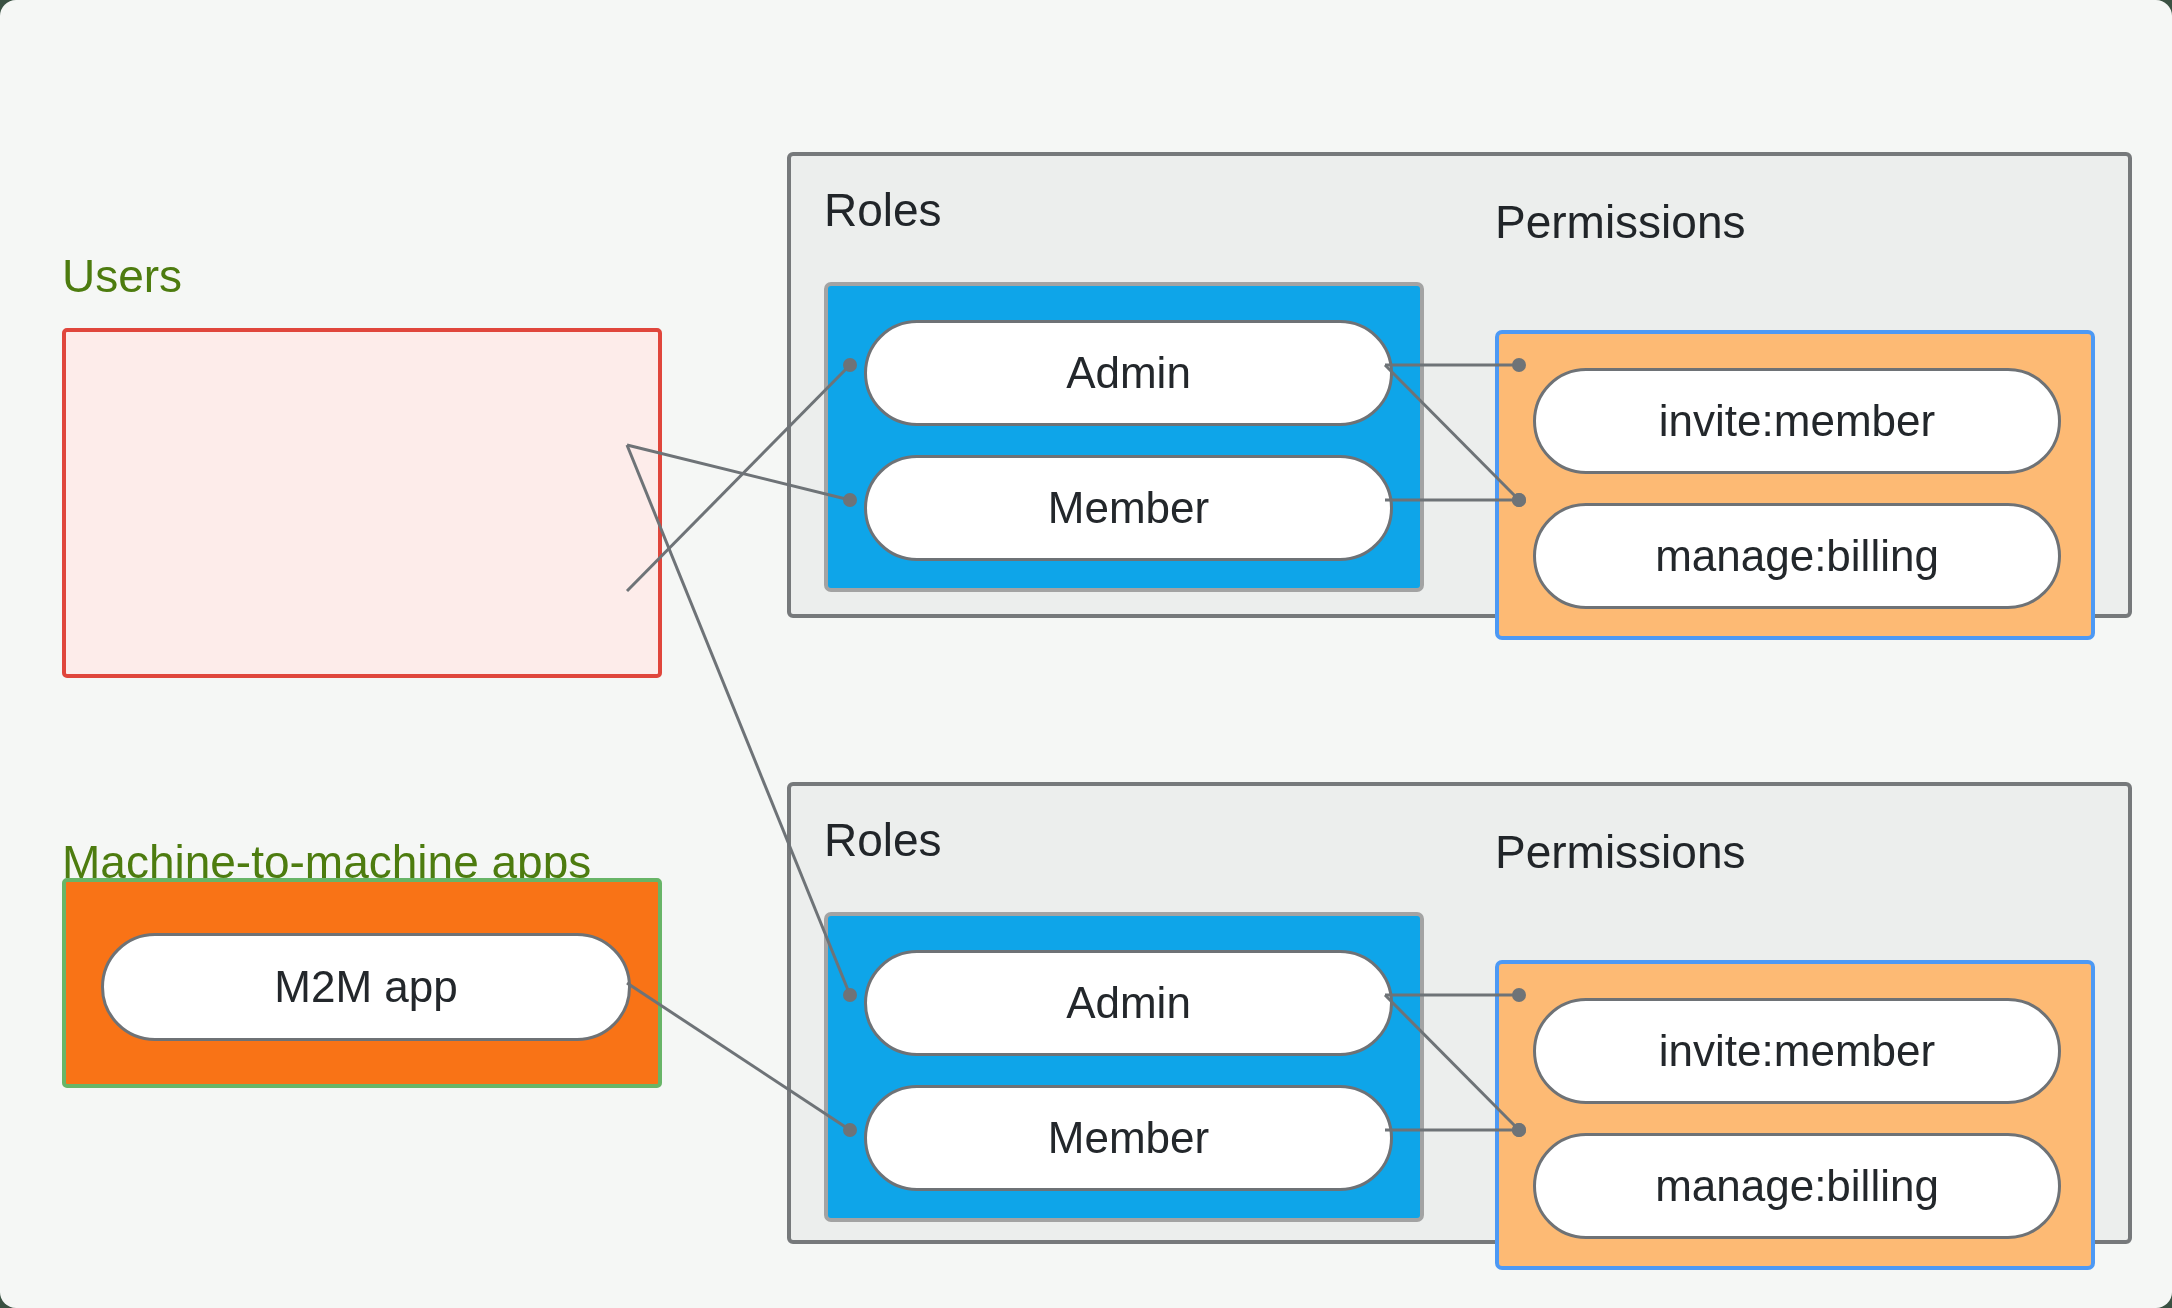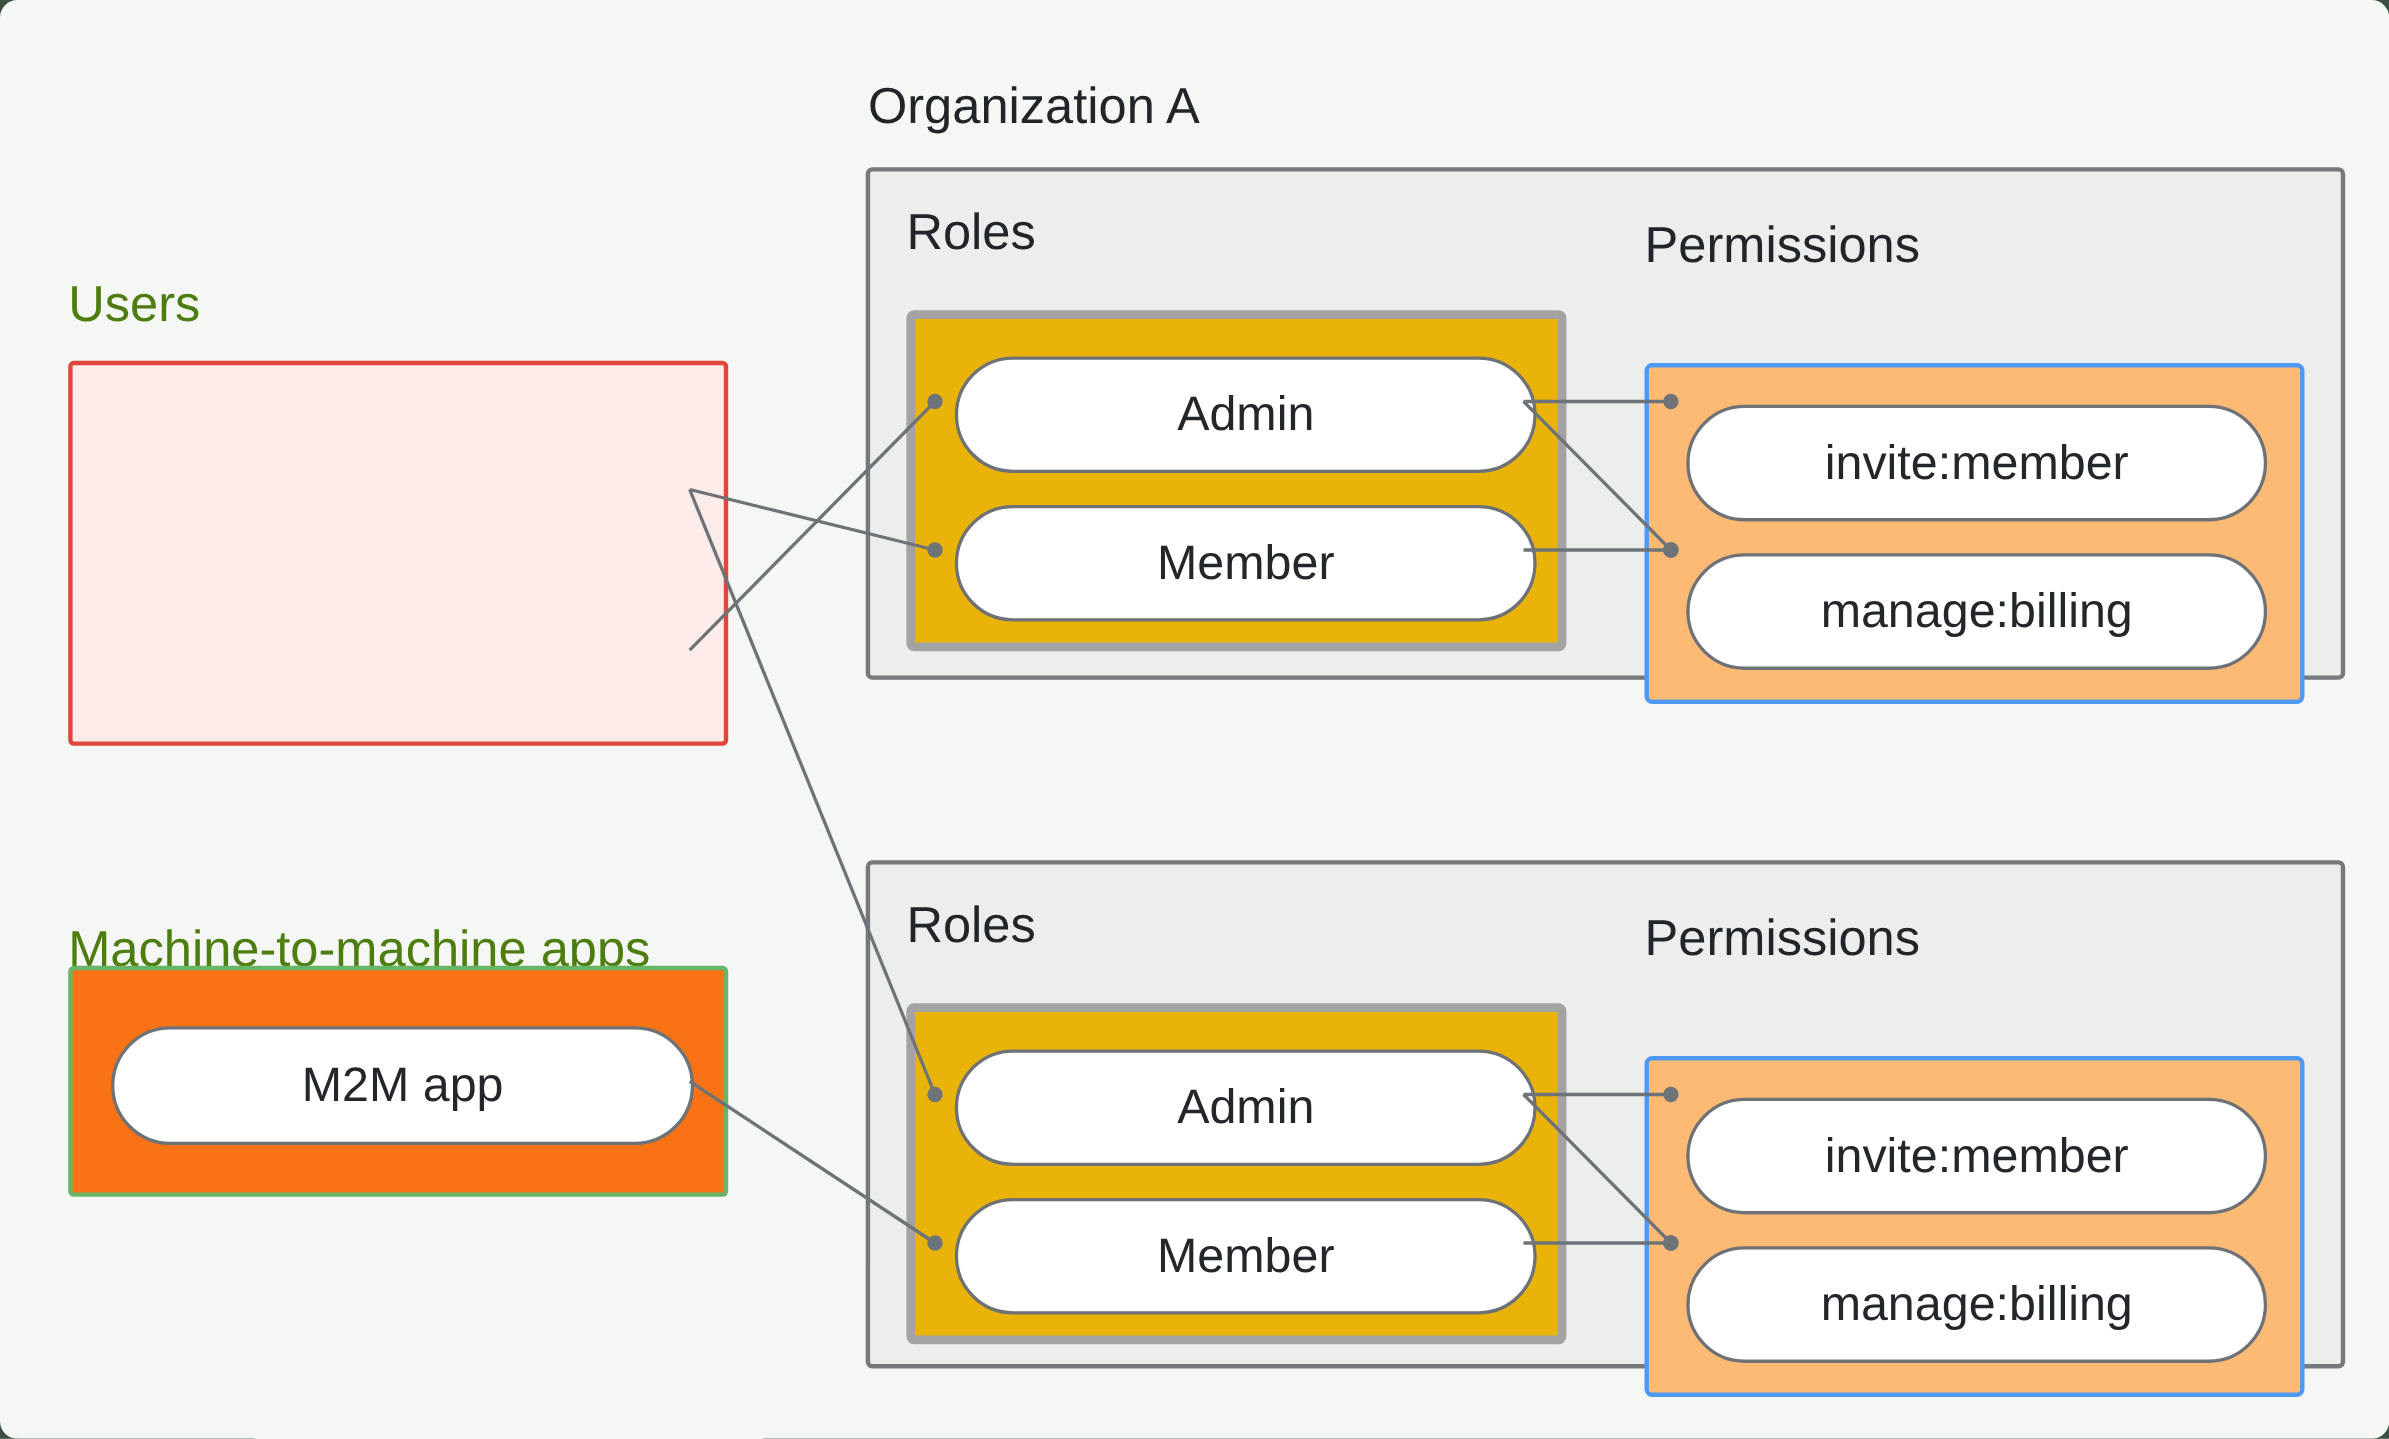--- a/index.html
+++ b/index.html
@@ -33,21 +33,21 @@
   .org-b{top:782px;height:462px;}
   .org-title{
     position:absolute;left:789px;font-size:46px;line-height:1.15;color:#212529;white-space:nowrap;
   }
   .inner-label{
     position:absolute;font-size:46px;line-height:1.15;color:#212529;white-space:nowrap;
   }
   .roles-label{left:33px;top:28px;}
   .perms-label{left:704px;top:40px;}
   .sub-box{position:absolute;box-sizing:border-box;top:126px;width:600px;height:310px;border-radius:7px;}
-  .roles-box{left:33px;background:#eab308;border:8px solid #a3a3a3;}
+  .roles-box{left:33px;background:#0ea5e9;border:4px solid #a3a3a3;}
   .perms-box{left:704px;background:#fdba74;border:4px solid #4d99f4;margin-top:48px;}
   .pill{
     position:absolute;box-sizing:border-box;height:106px;
     background:#ffffff;border:3px solid #6e7276;border-radius:53px;
     display:flex;align-items:center;justify-content:center;
     font-size:44px;color:#23272b;white-space:nowrap;
   }
   .pill-user{left:35px;width:530px;height:108px;border-radius:54px;}
   .pill-sarah{top:63px;}
   .pill-john{top:209px;}
@@ -67,21 +67,20 @@
   <div class="group-box users-box">
   </div>
 
   <div class="section-label" style="left:62px;top:792px;margin-top:44px;">Machine-to-machine apps</div>
   <div class="group-box m2m-box">
     <div class="pill pill-m2m">
       <span>M2M app</span>
     </div>
   </div>
 
-  <div class="org-title" style="top:70px;">Organization A</div>
   <div class="org-box org-a">
     <div class="inner-label roles-label">Roles</div>
     <div class="inner-label perms-label">Permissions</div>
     <div class="sub-box roles-box">
       <div class="pill pill-role pill-row1">
         <span>Admin</span>
       </div>
       <div class="pill pill-role pill-row2">
         <span>Member</span>
       </div>

